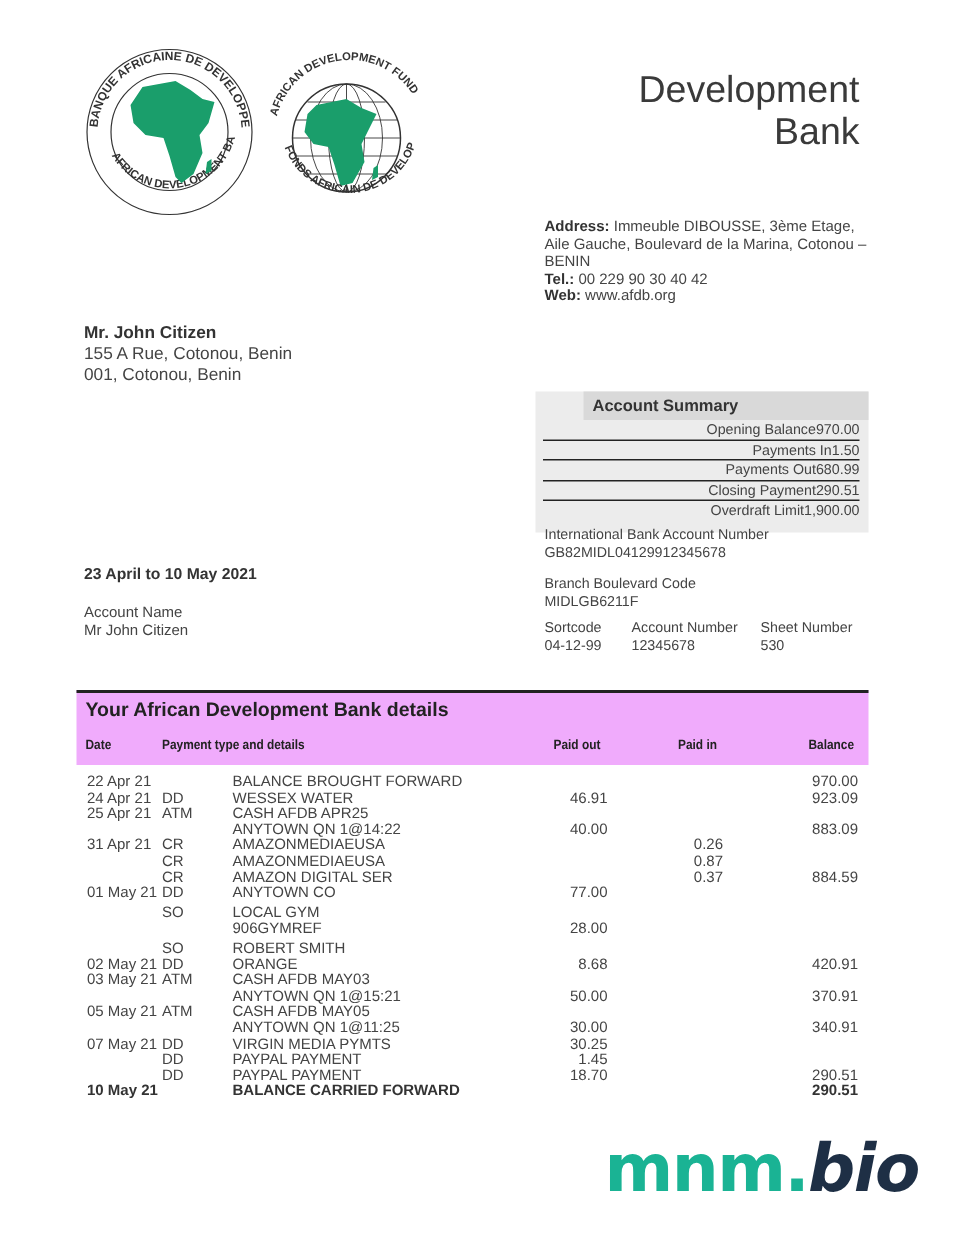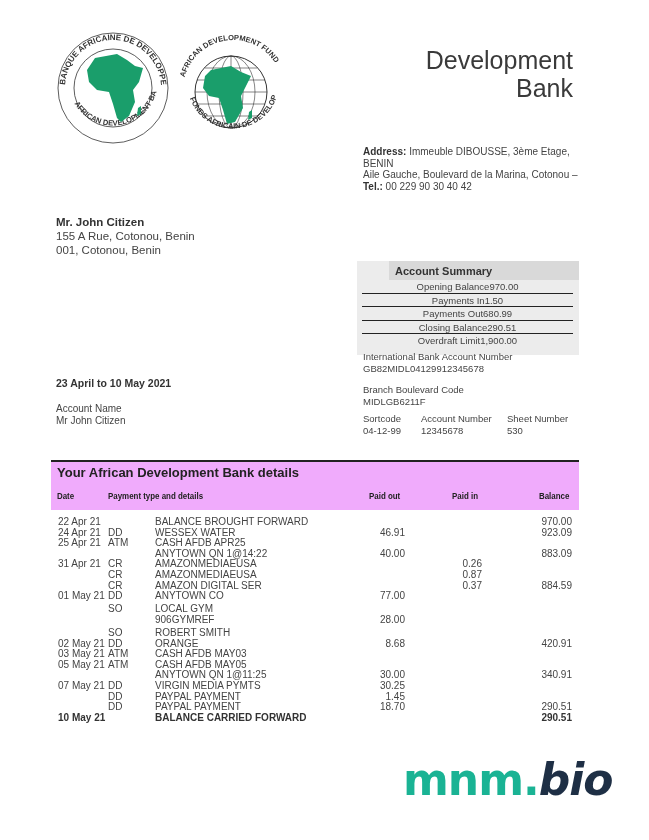--- a/index.html
+++ b/index.html
@@ -6,21 +6,21 @@
   body { width: 649px; height: 840px; position: relative; overflow: hidden; font-family: "Liberation Sans", sans-serif; color: #333; }
   .abs { position: absolute; }
   .logos { left: 55px; top: 30px; width: 230px; height: 120px; }
   .bank-title { right: 76px; top: 46px; text-align: right; font-size: 25px; line-height: 28px; color: #3a3a3a; font-weight: normal; }
   .addr { left: 363px; top: 146px; width: 225px; font-size: 10px; line-height: 11.5px; color: #444; }
   .addr b { color: #333; }
   .cust { left: 56px; top: 215px; font-size: 11.5px; line-height: 14px; color: #444; }
   .cust .name { font-weight: bold; color: #333; }
   .summary { left: 357px; top: 261px; width: 222px; background: #ececec; padding-bottom: 8px; }
   .summary-head { background: #d9d9d9; font-weight: bold; font-size: 11px; padding: 4px 6px 3px; color: #333; margin-left: 32px; }
-  .summary-row { display: flex; justify-content: center; font-size: 9.5px; margin: 0 6px 0 5px; padding: 1px 0 0; border-bottom: 1px solid #222; line-height: 11.5px; color: #444; }
+  .summary-row { display: flex; justify-content: flex-end; font-size: 9.5px; margin: 0 6px 0 5px; padding: 1px 0 0; border-bottom: 1px solid #222; line-height: 11.5px; color: #444; }
   .summary-row:last-child { border-bottom: none; }
   .acct-info { left: 363px; top: 351px; font-size: 9.5px; line-height: 11.5px; color: #444; }
   .acct-grid { left: 363px; top: 413px; font-size: 9.5px; line-height: 11.5px; color: #444; display: flex; }
   .acct-grid div { margin-right: 0; }
   .period { left: 56px; top: 377px; font-weight: bold; font-size: 10.5px; color: #333; }
   .acctname { left: 56px; top: 403px; font-size: 10px; line-height: 11.5px; color: #444; }
   .table-head { left: 51px; top: 460px; width: 528px; height: 48px; background: #f0abfc; border-top: 2px solid #222; }
   .table-title { position: absolute; left: 6px; top: 3px; font-weight: bold; font-size: 13px; color: #222; }
   .th { position: absolute; top: 29px; font-weight: bold; font-size: 9px; color: #222; transform: scaleX(0.88); transform-origin: left; }
   .rows { left: 51px; top: 517px; width: 528px; font-size: 10px; color: #444; }
@@ -72,23 +72,24 @@
   </svg>
 </div>
 
 <div class="abs bank-title">
   <div>Development</div>
   <div>Bank</div>
 </div>
 
 <div class="abs addr">
   <div><b>Address:</b> <span>Immeuble DIBOUSSE, 3ème Etage,</span></div>
+  <div>Aile Gauche, Boulevard de la Marina, Cotonou –</div>
   <div>BENIN</div>
-  <div>Aile Gauche, Boulevard de la Marina, Cotonou –</div>
   <div><b>Tel.:</b> <span>00 229 90 30 40 42</span></div>
+  <div><b>Web:</b> <span>www.afdb.org</span></div>
 </div>
 
 <div class="abs cust">
   <div class="name">Mr. John Citizen</div>
   <div>155 A Rue, Cotonou, Benin</div>
   <div>001, Cotonou, Benin</div>
 </div>
 
 <div class="abs summary">
   <div class="summary-head">Account Summary</div>
@@ -98,21 +99,21 @@
     </div>
   <div class="summary-row">
       <span>Payments In</span>
       <span>1.50</span>
     </div>
   <div class="summary-row">
       <span>Payments Out</span>
       <span>680.99</span>
     </div>
   <div class="summary-row">
-      <span>Closing Balance</span>
+      <span>Closing Payment</span>
       <span>290.51</span>
     </div>
   <div class="summary-row">
       <span>Overdraft Limit</span>
       <span>1,900.00</span>
     </div>
 </div>
 
 <div class="abs acct-info">
   <div>International Bank Account Number</div>
@@ -251,20 +252,28 @@
     </div>
     <div class="row">
       <span class="c-date">03 May 21</span>
       <span class="c-type">ATM</span>
       <span class="c-det">CASH AFDB MAY03</span>
       <span class="c-out"></span>
       <span class="c-in"></span>
       <span class="c-bal"></span>
     </div>
     <div class="row">
+      <span class="c-date"></span>
+      <span class="c-type"></span>
+      <span class="c-det">ANYTOWN QN 1@15:21</span>
+      <span class="c-out">50.00</span>
+      <span class="c-in"></span>
+      <span class="c-bal">370.91</span>
+    </div>
+    <div class="row">
       <span class="c-date">05 May 21</span>
       <span class="c-type">ATM</span>
       <span class="c-det">CASH AFDB MAY05</span>
       <span class="c-out"></span>
       <span class="c-in"></span>
       <span class="c-bal"></span>
     </div>
     <div class="row">
       <span class="c-date"></span>
       <span class="c-type"></span>

